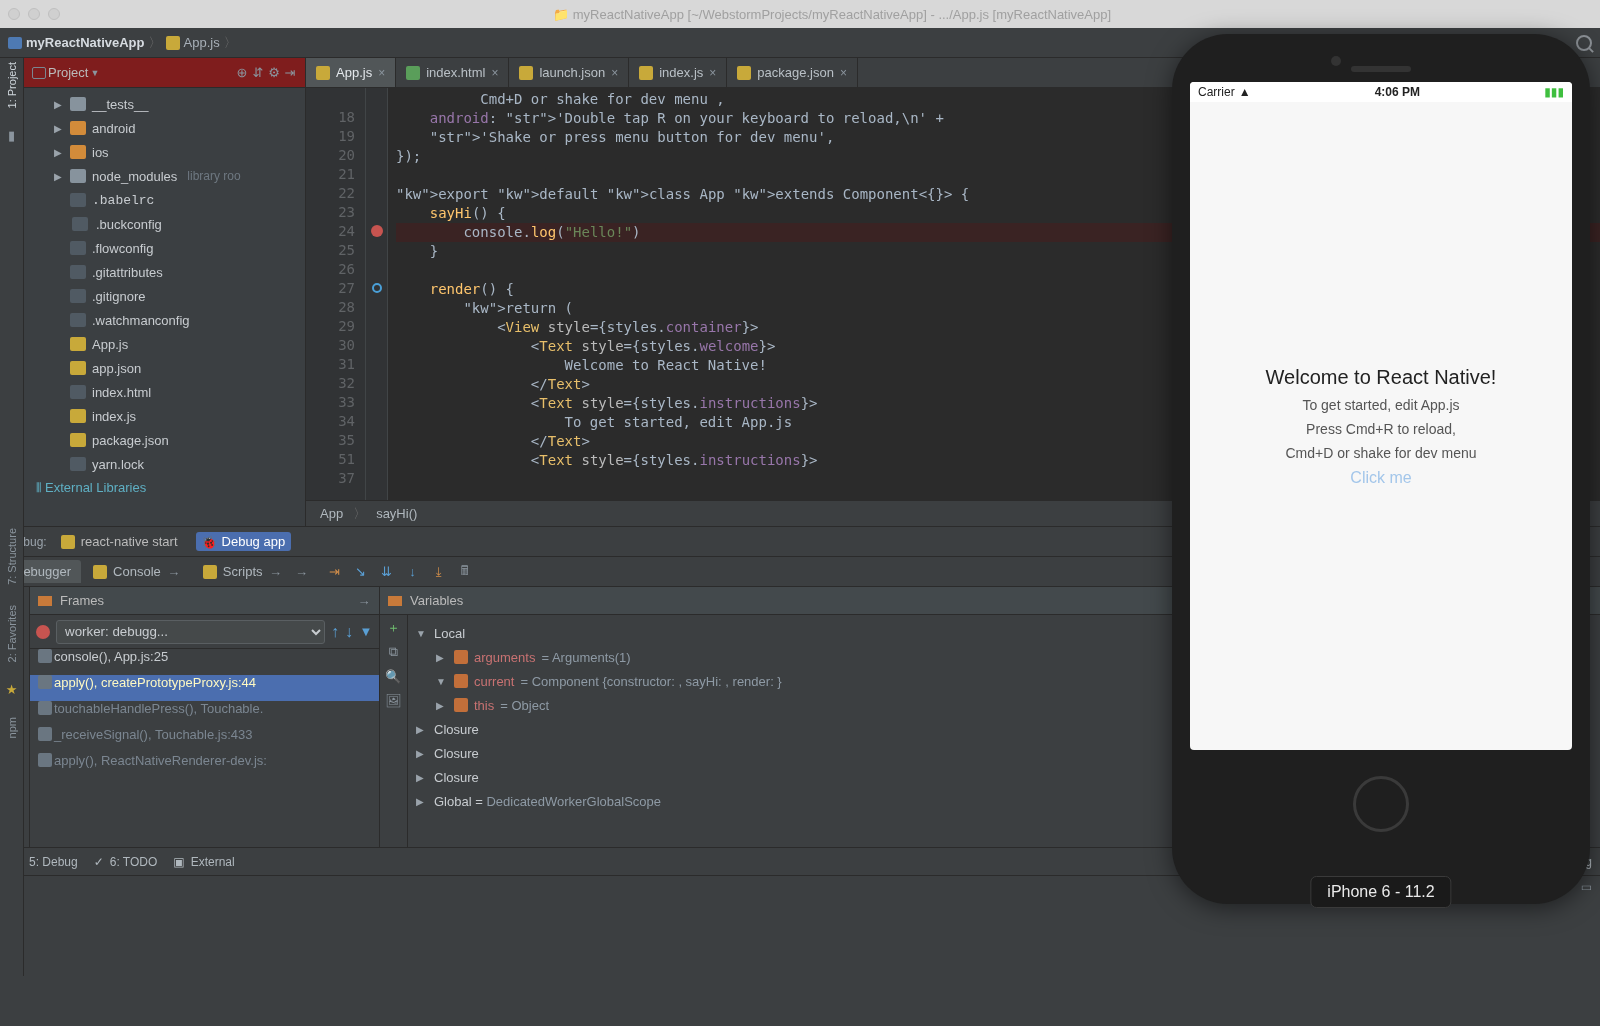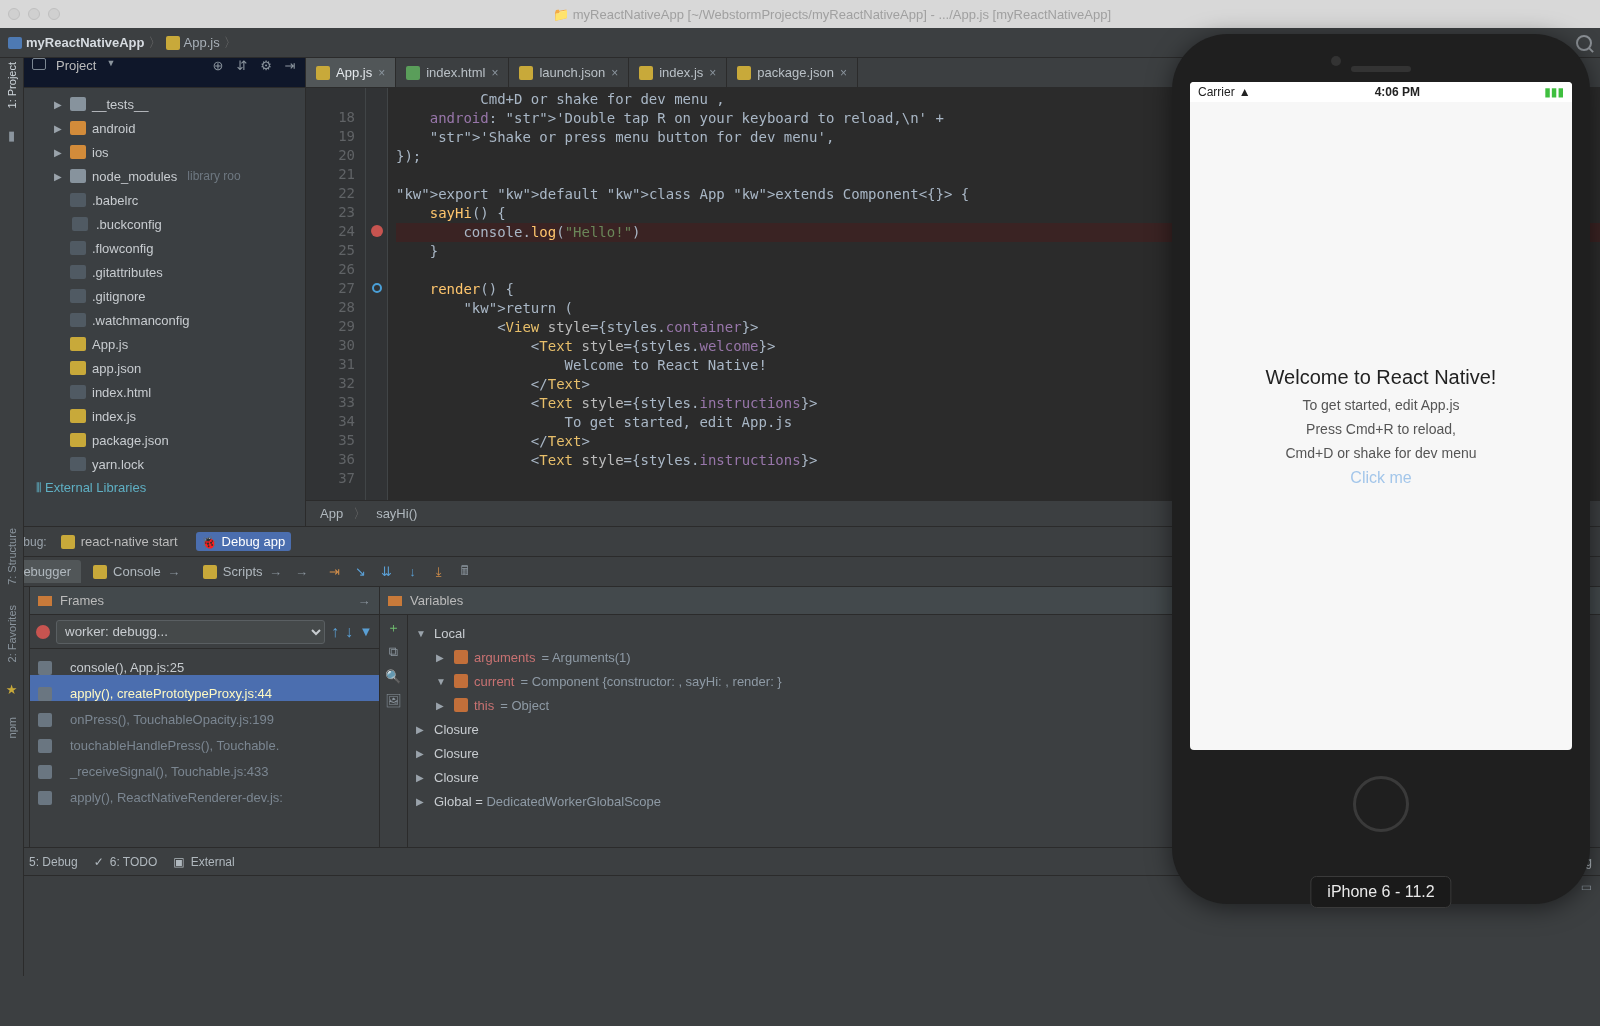--- a/index.html
+++ b/index.html
@@ -33,22 +33,22 @@
 .breadcrumb .chev { color: #6e6e6e; }
 .toolbar-top .spacer { flex: 1; }
 .search-ic { width: 16px; height: 16px; border: 2px solid #8a8f94; border-radius: 50%; position: relative; }
 .search-ic::after { content:''; position:absolute; width:6px; height:2px; background:#8a8f94; bottom:-2px; right:-4px; transform:rotate(45deg); }
 .main-row { display: flex; height: 468px; }
 .left-gutter { width: 24px; background: #3c3f41; border-right: 1px solid #2b2b2b; display:flex; flex-direction:column; align-items:center; padding-top:4px; gap:20px; }
 .gutter-label { writing-mode: vertical-rl; transform: rotate(180deg); font-size: 11px; color: #8b959e; cursor:pointer; }
 .gutter-label.active { color: #cfd6dc; }
 .project-panel { width: 282px; background: #3b3f42; border-right:1px solid #2b2b2b; display:flex; flex-direction:column; }
 .project-header {
-  height: 30px; background: #0f172a; border-bottom:1px solid #2b2b2b;
-  display:flex; align-items:flex-start; padding:0 8px; gap:10px;
+  height: 30px; background: #7f1d1d; border-bottom:1px solid #2b2b2b;
+  display:flex; align-items:center; padding:0 8px; gap:2px;
 }
 .proj-ic { width:14px; height:12px; border:1px solid #7b8691; border-radius:2px; }
 .project-header .spacer{flex:1}
 .mini-ic { width:14px; height:14px; display:inline-flex; align-items:center; justify-content:center; color:#8b959e; cursor:pointer;}
 .project-tree { flex:1; overflow:hidden; padding:4px 0; }
 .tree-row { height:24px; display:flex; align-items:center; gap:6px; padding-left:8px; color:#c8ccd0; cursor:pointer; }
 .tree-arrow { width:10px; color:#9aa3ab; font-size:10px; }
 .tree-ic { width:16px; height:14px; display:inline-block; border-radius:2px; }
 .tree-ic.folder-grey { background:#87939d; }
 .tree-ic.folder-orange { background:#d28b3a; }
@@ -102,21 +102,21 @@
 .lb-rerun{color:#6fbf6f;} .lb-play{color:#6fbf6f;} .lb-pause{color:#8b959e;} .lb-stop{color:#d4605a; font-size:18px;}
 .lb-restart{color:#5a9fd4;} .lb-bp{position:relative;} .lb-bp .dot{width:10px;height:10px;border-radius:50%;background:#c75450;display:block;}
 .lb-gear{color:#8b959e;}
 .frames-panel{ width:350px; border-right:1px solid #2b2b2b; display:flex; flex-direction:column;}
 .panel-hdr{ height:28px; display:flex; align-items:center; padding:0 8px; gap:8px; background:#43494c; border-bottom:1px solid #2b2b2b;}
 .panel-hdr .spacer{flex:1}
 .thread-selector{ height:34px; background:#3c3f41; border-bottom:1px solid #2b2b2b; display:flex; align-items:center; padding:0 6px; gap:6px;}
 .thread-selector select{ flex:1; background:#45494a; border:1px solid #5a5f62; color:#c8ccd0; height:24px; padding:0 4px; border-radius:3px;}
 .thread-arrow{ color:#5a9fd4; font-size:16px; cursor:pointer;}
 .frames-list{ flex:1; overflow:hidden;}
-.frame-row{ height:26px; display:flex; align-items:flex-end; padding:0 8px; gap:18px; color:#7b8691; cursor:pointer;}
+.frame-row{ height:26px; display:flex; align-items:flex-start; padding:0 8px; gap:2px; color:#7b8691; cursor:pointer;}
 .frame-row.top{ color:#c8ccd0;}
 .frame-row.active{ background:#4b6eaf; color:#fef9c3;}
 .vars-panel{ flex:1; display:flex; flex-direction:column;}
 .vars-tools{ width:28px; border-right:1px solid #2b2b2b; padding:6px 0; display:flex; flex-direction:column; align-items:center; gap:10px;}
 .vars-body{ flex:1; display:flex;}
 .vars-tree{ flex:1; padding:6px 8px; font-size:13px;}
 .vnode{ display:flex; align-items:center; gap:6px; height:24px; color:#c8ccd0;}
 .vnode .arr{ width:12px; color:#9aa3ab; font-size:10px;}
 .vnode .vic{ width:14px; height:14px; border-radius:2px; display:inline-block;}
 .vnode .vic.obj{ background:#c26f3a;}
@@ -216,21 +216,21 @@
           <span class="tree-arrow">▶</span>
           <span class="tree-ic folder-orange"></span>
           <span>ios</span>
         </div>
         <div class="tree-row" style="padding-left: 30px;">
           <span class="tree-arrow">▶</span>
           <span class="tree-ic folder-grey"></span>
           <span>node_modules</span>
           <span class="hint">library roo</span>
         </div>
-        <div class="tree-row" style="padding-left: 30px;">
+        <div class="tree-row" style="padding-left: 30px; font-family: Liberation Mono, monospace;">
           <span class="tree-arrow"></span>
           <span class="tree-ic file"></span>
           <span>.babelrc</span>
         </div>
         <div class="tree-row" style="padding-left: 30px; gap: 8px;">
           <span class="tree-arrow"></span>
           <span class="tree-ic file"></span>
           <span>.buckconfig</span>
         </div>
         <div class="tree-row" style="padding-left: 30px;">
@@ -330,21 +330,21 @@
           <div>26</div>
           <div>27</div>
           <div>28</div>
           <div>29</div>
           <div>30</div>
           <div>31</div>
           <div>32</div>
           <div>33</div>
           <div>34</div>
           <div>35</div>
-          <div>36</div>
+          <div>51</div>
           <div>37</div>
         </div>
       <div class="gutter2" id="gutter2">
           <div></div>
           <div></div>
           <div></div>
           <div></div>
           <div></div>
           <div></div>
           <div></div>
@@ -446,24 +446,20 @@
         <span class="mini-ic" style="color:#5a9fd4">▼</span>
       </div>
       <div class="frames-list" id="frameslist">
           <div class="frame-row top">
             <span style="width:14px;height:14px;background:#6a7681;border-radius:2px;display:inline-block"></span>
             <span>console(), App.js:25</span>
           </div>
           <div class="frame-row active">
             <span style="width:14px;height:14px;background:#6a7681;border-radius:2px;display:inline-block"></span>
             <span>apply(), createPrototypeProxy.js:44</span>
-          </div>
-          <div class="frame-row">
-            <span style="width:14px;height:14px;background:#6a7681;border-radius:2px;display:inline-block"></span>
-            <span>onPress(), TouchableOpacity.js:199</span>
           </div>
           <div class="frame-row">
             <span style="width:14px;height:14px;background:#6a7681;border-radius:2px;display:inline-block"></span>
             <span>touchableHandlePress(), Touchable.</span>
           </div>
           <div class="frame-row">
             <span style="width:14px;height:14px;background:#6a7681;border-radius:2px;display:inline-block"></span>
             <span>_receiveSignal(), Touchable.js:433</span>
           </div>
           <div class="frame-row">

